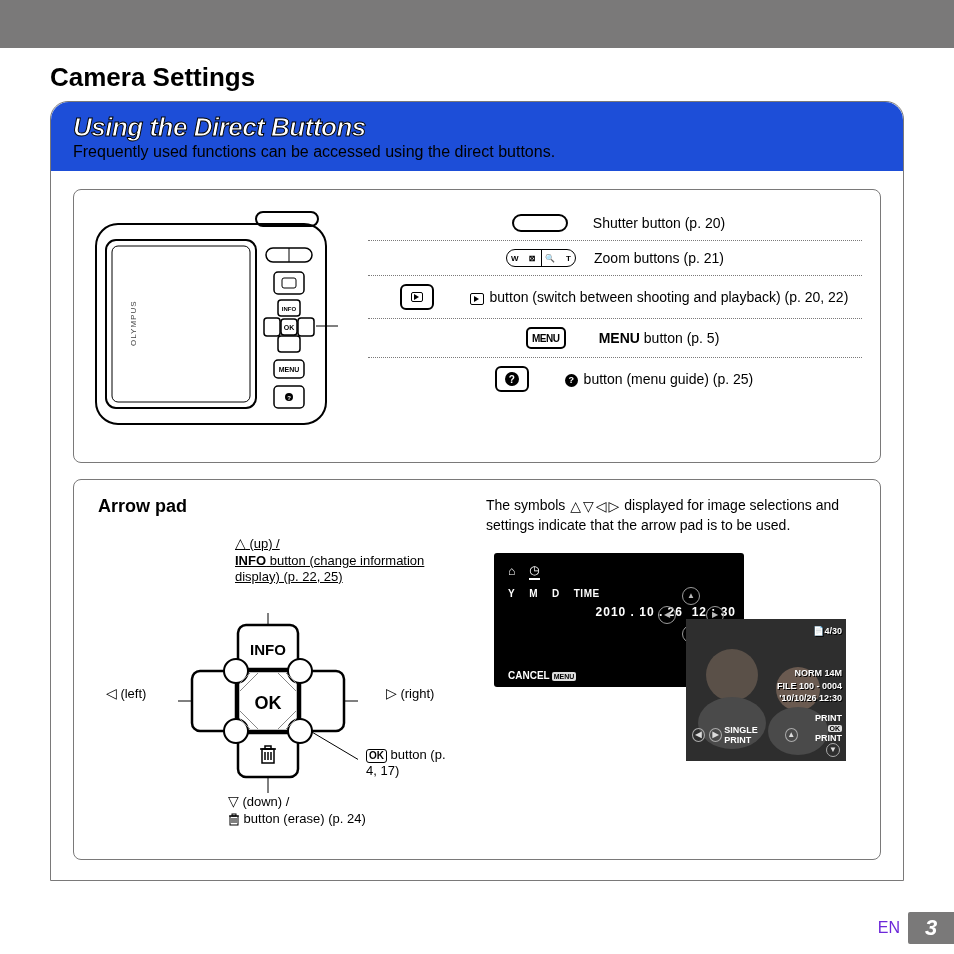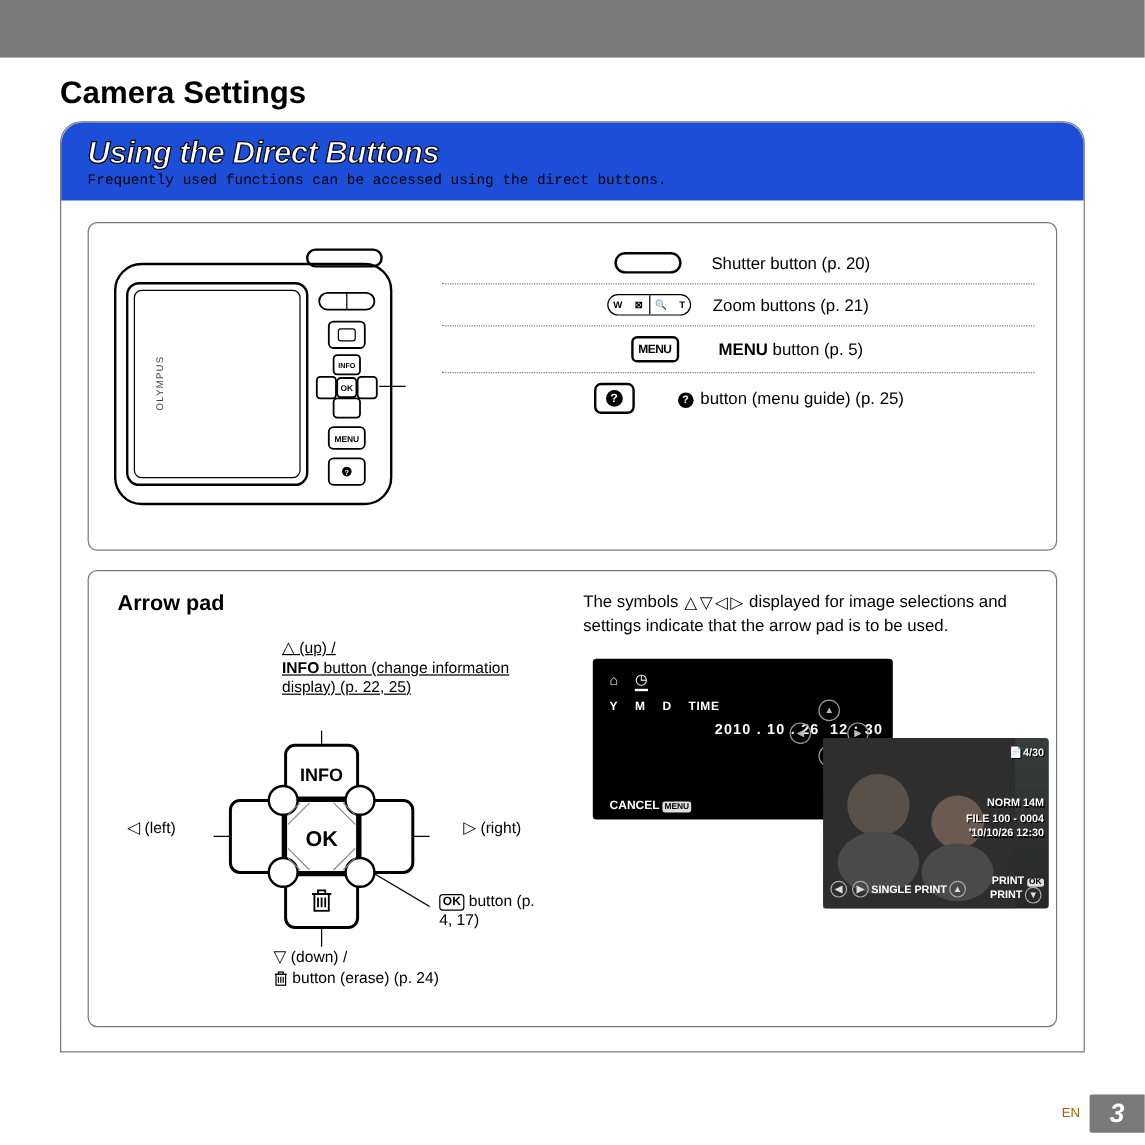--- a/index.html
+++ b/index.html
@@ -3,21 +3,21 @@
 <meta charset="utf-8">
 <style>
   * { box-sizing: border-box; margin: 0; padding: 0; }
   body { font-family: Arial, Helvetica, sans-serif; background: #fff; width: 954px; height: 954px; position: relative; font-size: 14px; color: #000; }
   .top-bar { background: #7a7979; height: 48px; width: 100%; }
   .page { padding: 14px 50px 0 50px; }
   h1 { font-family: Arial, Helvetica, sans-serif; font-weight: 900; font-size: 26px; margin-bottom: 8px; }
   .section-frame { border: 1px solid #7a7979; border-radius: 18px 18px 0 0; overflow: visible; }
   .section-head { background: #1d4ed8; border-radius: 18px 18px 0 0; padding: 10px 22px 4px 22px; }
   .section-title { font-family: Arial, Helvetica, sans-serif; font-weight: 900; font-style: italic; font-size: 26px; -webkit-text-stroke: 1px #000; color: #fff; letter-spacing: -0.5px; }
-  .section-sub { font-size: 12px; padding-bottom: 6px; font-family: Liberation Mono, monospace; }
+  .section-sub { font-size: 16px; padding-bottom: 6px; }
   .section-body { padding: 18px 22px 20px 22px; }
 
   
   .top-panel { border: 1px solid #7a7979; border-radius: 8px; padding: 16px 18px 16px 14px; display: flex; gap: 30px; align-items: flex-start; }
   .camera-svg { width: 250px; height: 240px; flex: none; }
   .button-table { flex: 1; }
   .brow { display: flex; align-items: center; gap: 18px; padding: 8px 0; border-bottom: 1px dotted #7a7979; justify-content: center; }
   .brow:last-child { border-bottom: none; }
   .bicon { width: 70px; display:flex; justify-content:center; align-items:center; }
   .bicon .pill { width: 56px; height: 18px; border: 2px solid #000; border-radius: 10px; background:#fff; }
@@ -51,30 +51,30 @@
   .screen{position:absolute;background:#000;color:#fff;border-radius:3px;font-size:10px;}
   .screen1{left:8px;top:0;width:250px;height:134px;padding:10px 8px 6px 14px;}
   .screen1 .top-icons{font-size:12px;margin-bottom:8px;display:flex;gap:14px;align-items:center;}
   .screen1 .ymd{display:flex;gap:14px;font-weight:bold;font-size:10px;margin-bottom:6px;letter-spacing:0.5px;}
   .screen1 .dateline{font-weight:bold;font-size:12px;letter-spacing:1px;text-align:right;}
   .screen1 .footer{position:absolute;bottom:6px;left:14px;right:10px;display:flex;justify-content:space-between;font-weight:bold;font-size:10px;}
   .screen1 .fbtn{display:inline-block;background:#ddd;color:#000;border-radius:2px;font-size:7px;padding:1px 2px;font-weight:bold;margin-left:2px;}
   .screen1 .arrows{position:absolute;right:18px;top:34px;width:68px;height:58px;}
   .rnd{position:absolute;width:18px;height:18px;border:1.5px solid #9a9a9a;border-radius:50%;display:flex;align-items:center;justify-content:center;font-size:8px;color:#bbb;}
 
-  .screen2{left:200px;top:66px;width:188px;height:142px;background:linear-gradient(180deg,#3a3b3b 0%, #272727 100%);}
+  .screen2{left:200px;top:66px;width:160px;height:142px;background:linear-gradient(180deg,#3a3b3b 0%, #272727 100%);}
   .screen2 .info{position:absolute;right:4px;top:6px;text-align:right;font-weight:bold;font-size:9px;text-shadow:1px 1px 0 #000;line-height:1.4;}
   .screen2 .footer{position:absolute;bottom:4px;left:4px;right:4px;display:flex;justify-content:space-between;font-weight:bold;font-size:9px;align-items:center;}
   .screen2 .circ{display:inline-flex;width:14px;height:14px;border:1px solid #aaa;border-radius:50%;align-items:center;justify-content:center;font-size:8px;color:#ddd;margin:0 2px;text-shadow:none;}
   .screen2 .okpill{display:inline-block;background:#ddd;color:#000;border-radius:2px;font-size:7px;padding:0 2px;font-weight:bold;margin-left:2px;}
   .screen2 svg.photo{position:absolute;left:0;top:0;}
 
   
   .page-footer{position:absolute;bottom:10px;right:0;display:flex;align-items:center;}
-  .lang{font-size:11px;color:#a16207;margin-right:8px;}
+  .lang{font-size:16px;color:#6d28d9;margin-right:8px;}
   .pnum{background:#7a7979;color:#fff;font-weight:bold;font-style:italic;font-size:22px;width:46px;height:32px;display:flex;align-items:center;justify-content:center;border-radius:2px 0 0 2px;}
 
   .leader{stroke:#000;stroke-width:1;fill:none;}
 </style>
 </head>
 <body>
 
 <div class="top-bar"></div>
 
 <div class="page">
@@ -134,20 +134,32 @@
                   <span>W</span>
                   <span style="font-size:8px">⊠</span>
                   <span style="font-size:8px">🔍</span>
                   <span>T</span>
                 </div>
             </div>
             <div class="btext">Zoom buttons (p. 21)</div>
           </div>
           <div class="brow">
             <div class="bicon">
+              <div class="squarebtn">
+                  <div class="play-inner">
+                    <div class="play-tri"></div>
+                  </div>
+                </div>
+            </div>
+            <div class="btext">
+              <span class="inline-play"></span><span> button (switch between shooting and playback) (p. 20, 22)</span>
+            </div>
+          </div>
+          <div class="brow">
+            <div class="bicon">
                 <div class="menubox">MENU</div>
               </div>
             <div class="btext">
               <b>MENU</b><span> button (p. 5)</span>
             </div>
           </div>
           <div class="brow">
             <div class="bicon">
               <div class="squarebtn">
                   <div class="qcircle">?</div>

